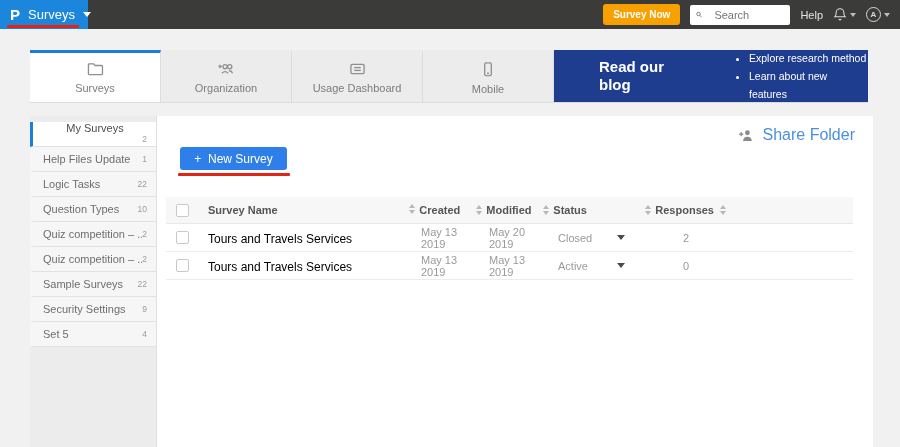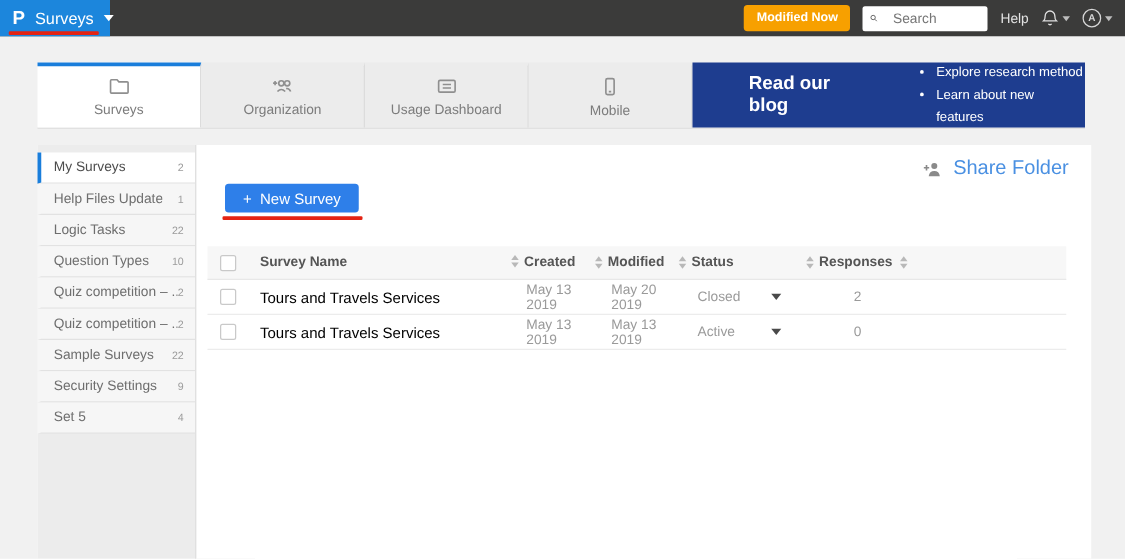--- a/index.html
+++ b/index.html
@@ -51,21 +51,21 @@
   
   .main { position:absolute; left:30px; top:116px; width:843px; height:331px;
     background:#fff; display:flex; }
   .sidebar { width:127px; background:#ececec; border-right:1px solid #e0e0e0;
     padding-top:6px; flex:0 0 127px; }
   .side-item { height:25px; background:#f6f6f6; border-bottom:1px solid #e2e2e2;
     border-left:3px solid transparent; display:flex; align-items:center;
     padding:0 9px 0 10px; cursor:pointer; }
   .side-item .lbl { font-size:11px; color:#6e6e6e; white-space:nowrap; overflow:hidden; }
   .side-item .cnt { margin-left:auto; font-size:8.5px; color:#9c9c9c; }
-  .side-item.active { background:#fff; border-left:3px solid #1a7edb; }
+  .side-item.active { background:#fff; border-left:3px solid #1a7edb;flex-direction:column; }
   .side-item.active .lbl { color:#4d4d4d; }
   .content { position:relative; flex:1; }
   .share-folder { position:absolute; right:18px; top:10px; display:flex;
     align-items:center; gap:8px; cursor:pointer; }
   .share-folder .txt { color:#4a90e2; font-size:16px; }
   .new-survey { position:absolute; left:23px; top:31px; width:107px; height:23px;
     background:#2e7fe9; color:#fff; font-size:12px; border:none; border-radius:3px;
     cursor:pointer; font-family:"Liberation Sans", sans-serif; }
   .annot-btn { left:21px; top:57px; width:112px; }
   
@@ -103,21 +103,21 @@
 <body>
 
 <div class="topbar">
   <div class="logo-block">
     <span class="logo-p">P</span>
     <span class="logo-label">Surveys</span>
     <span class="caret-down"></span>
     <span class="annot annot-logo"></span>
   </div>
   <div class="topbar-right">
-    <button class="upgrade-btn">Modified Now</button>
+    <button class="upgrade-btn">Survey Now</button>
     <div class="searchbox">
       <svg width="11" height="11" viewBox="0 0 12 12">
         <circle cx="5" cy="5" r="3.5" fill="none" stroke="#555" stroke-width="1.4"></circle>
         <line x1="7.8" y1="7.8" x2="11" y2="11" stroke="#555" stroke-width="1.4"></line>
       </svg>
       <input type="text" placeholder="Search" style="">
     </div>
     <span class="help-label">Help</span>
     <span class="icon-wrap">
       <svg width="14" height="15" viewBox="0 0 16 17">

